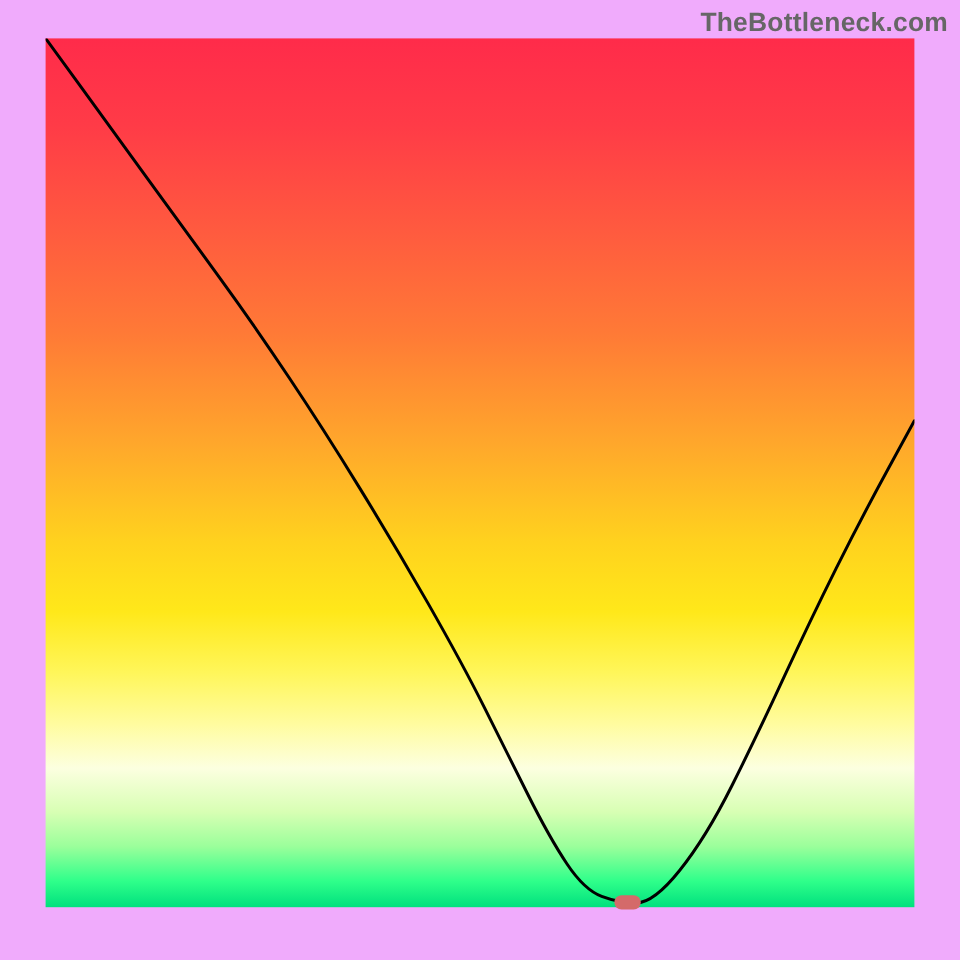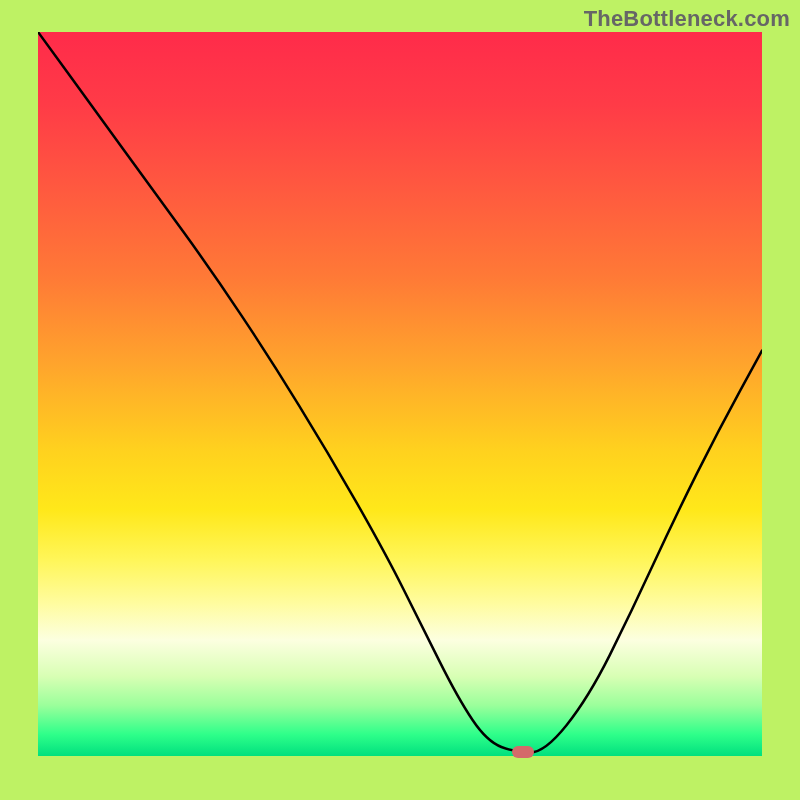--- a/index.html
+++ b/index.html
@@ -8,21 +8,21 @@
     width: 800px;
     height: 800px;
     overflow: hidden;
     font-family: Arial, Helvetica, sans-serif;
     background: #000;
   }
   .frame {
     position: relative;
     width: 800px;
     height: 800px;
-    background: #bef264;
+    background: #f0abfc;
   }
   .plot-area {
     position: absolute;
     left: 38px;
     top: 32px;
     width: 724px;
     height: 724px;
     
     background: linear-gradient(
       to bottom,

